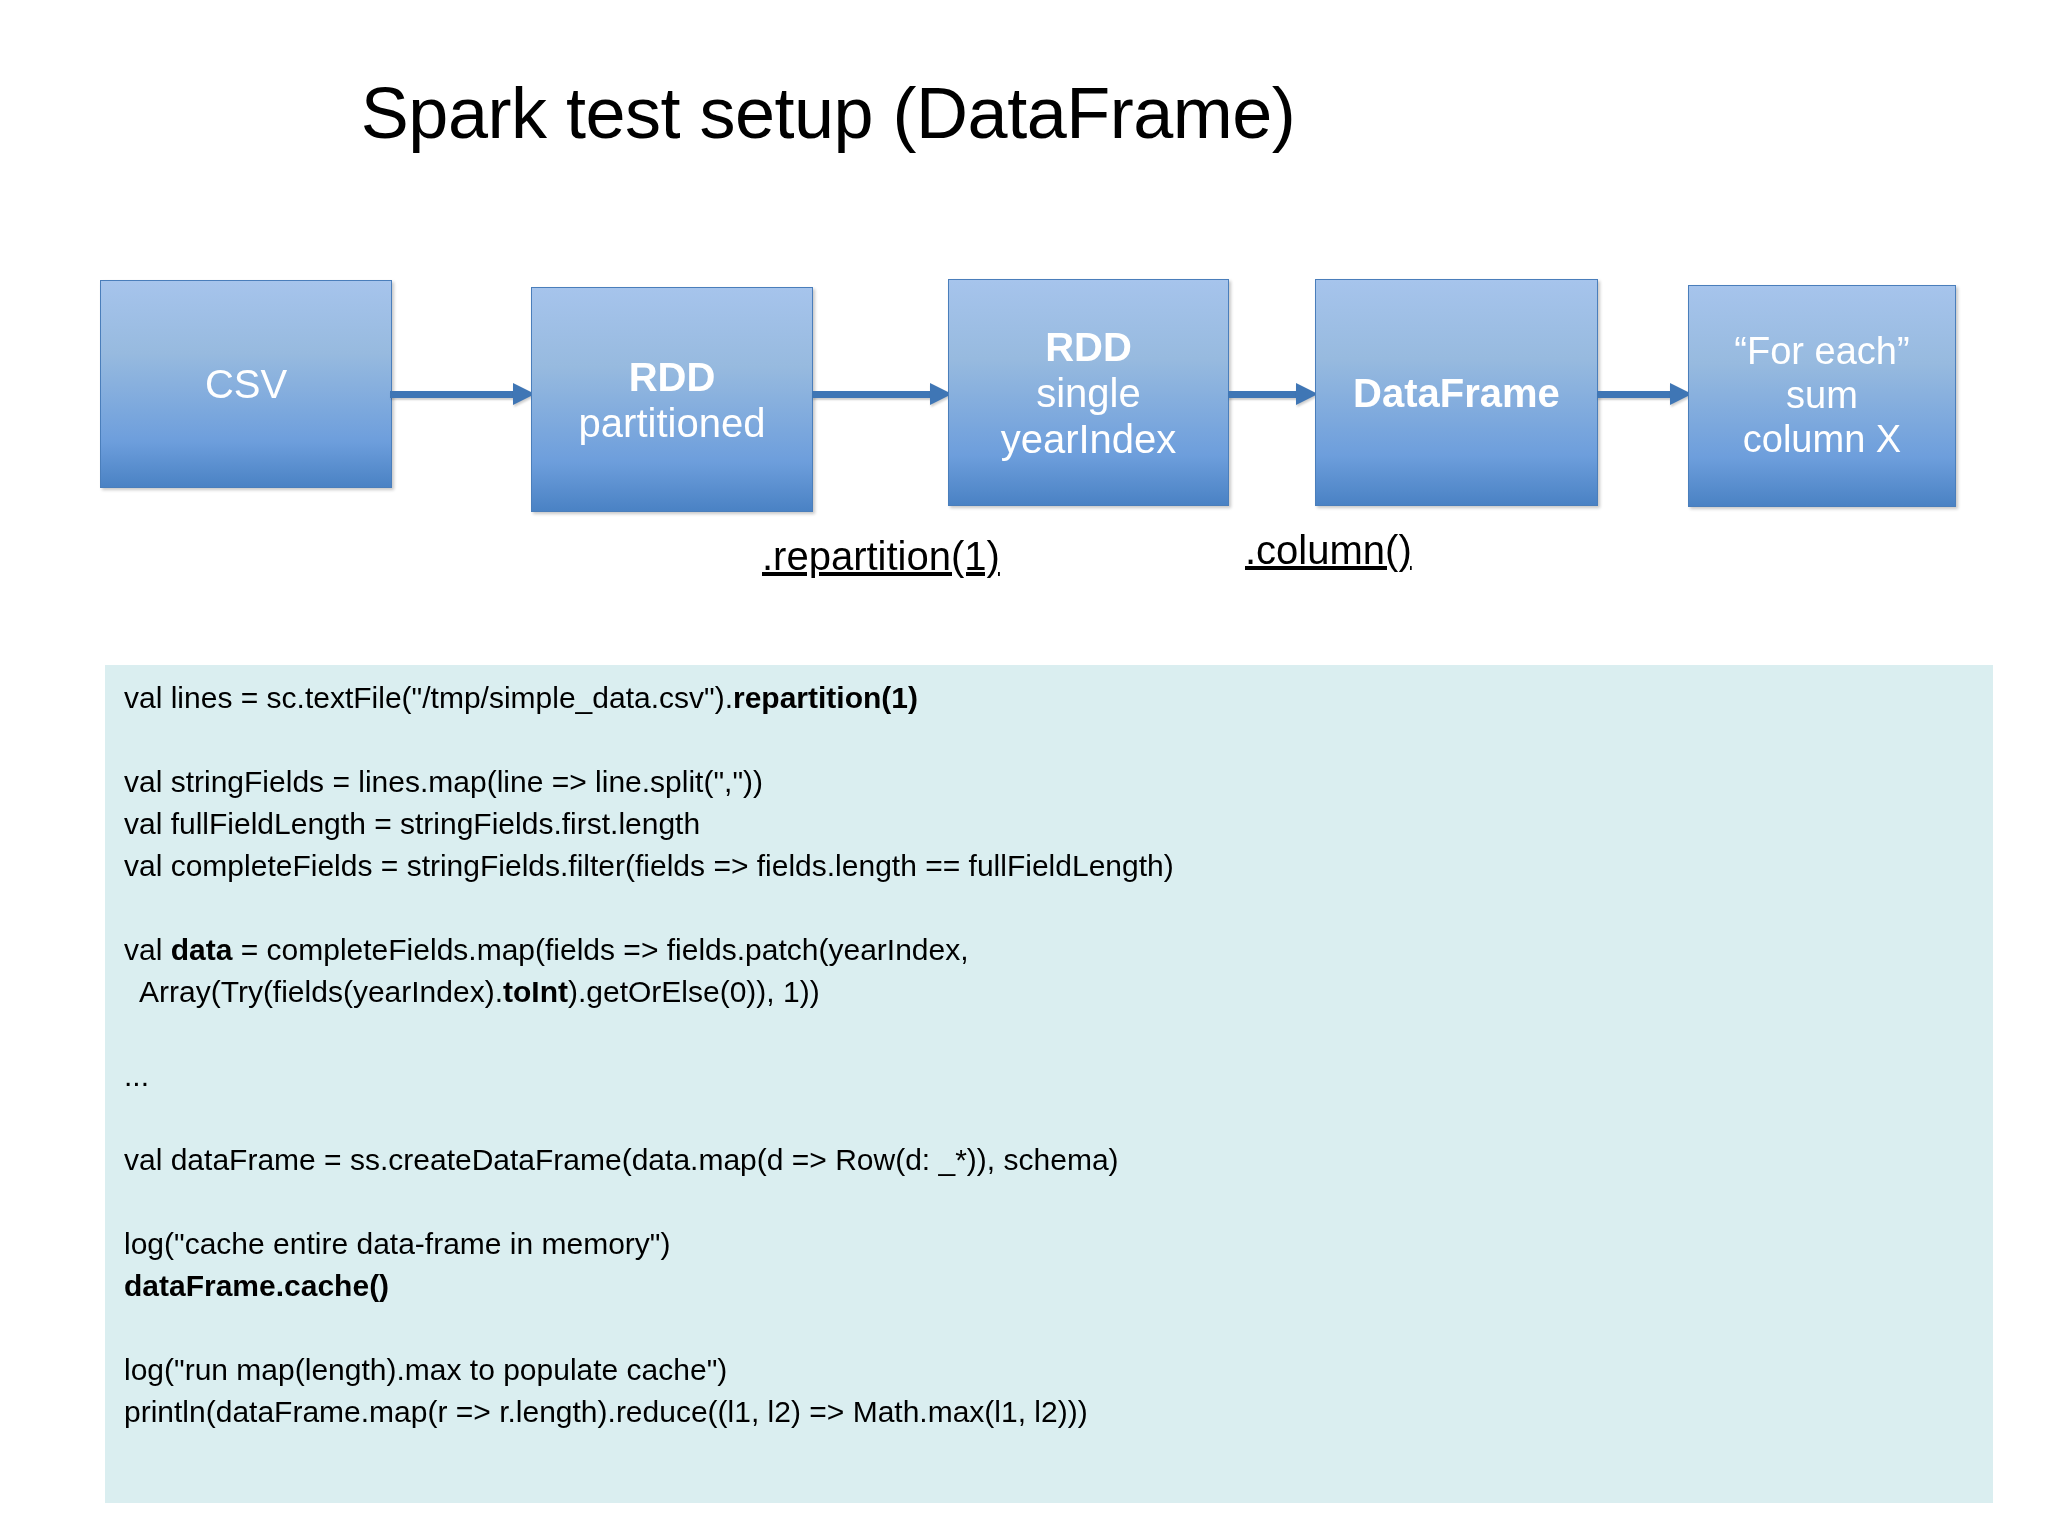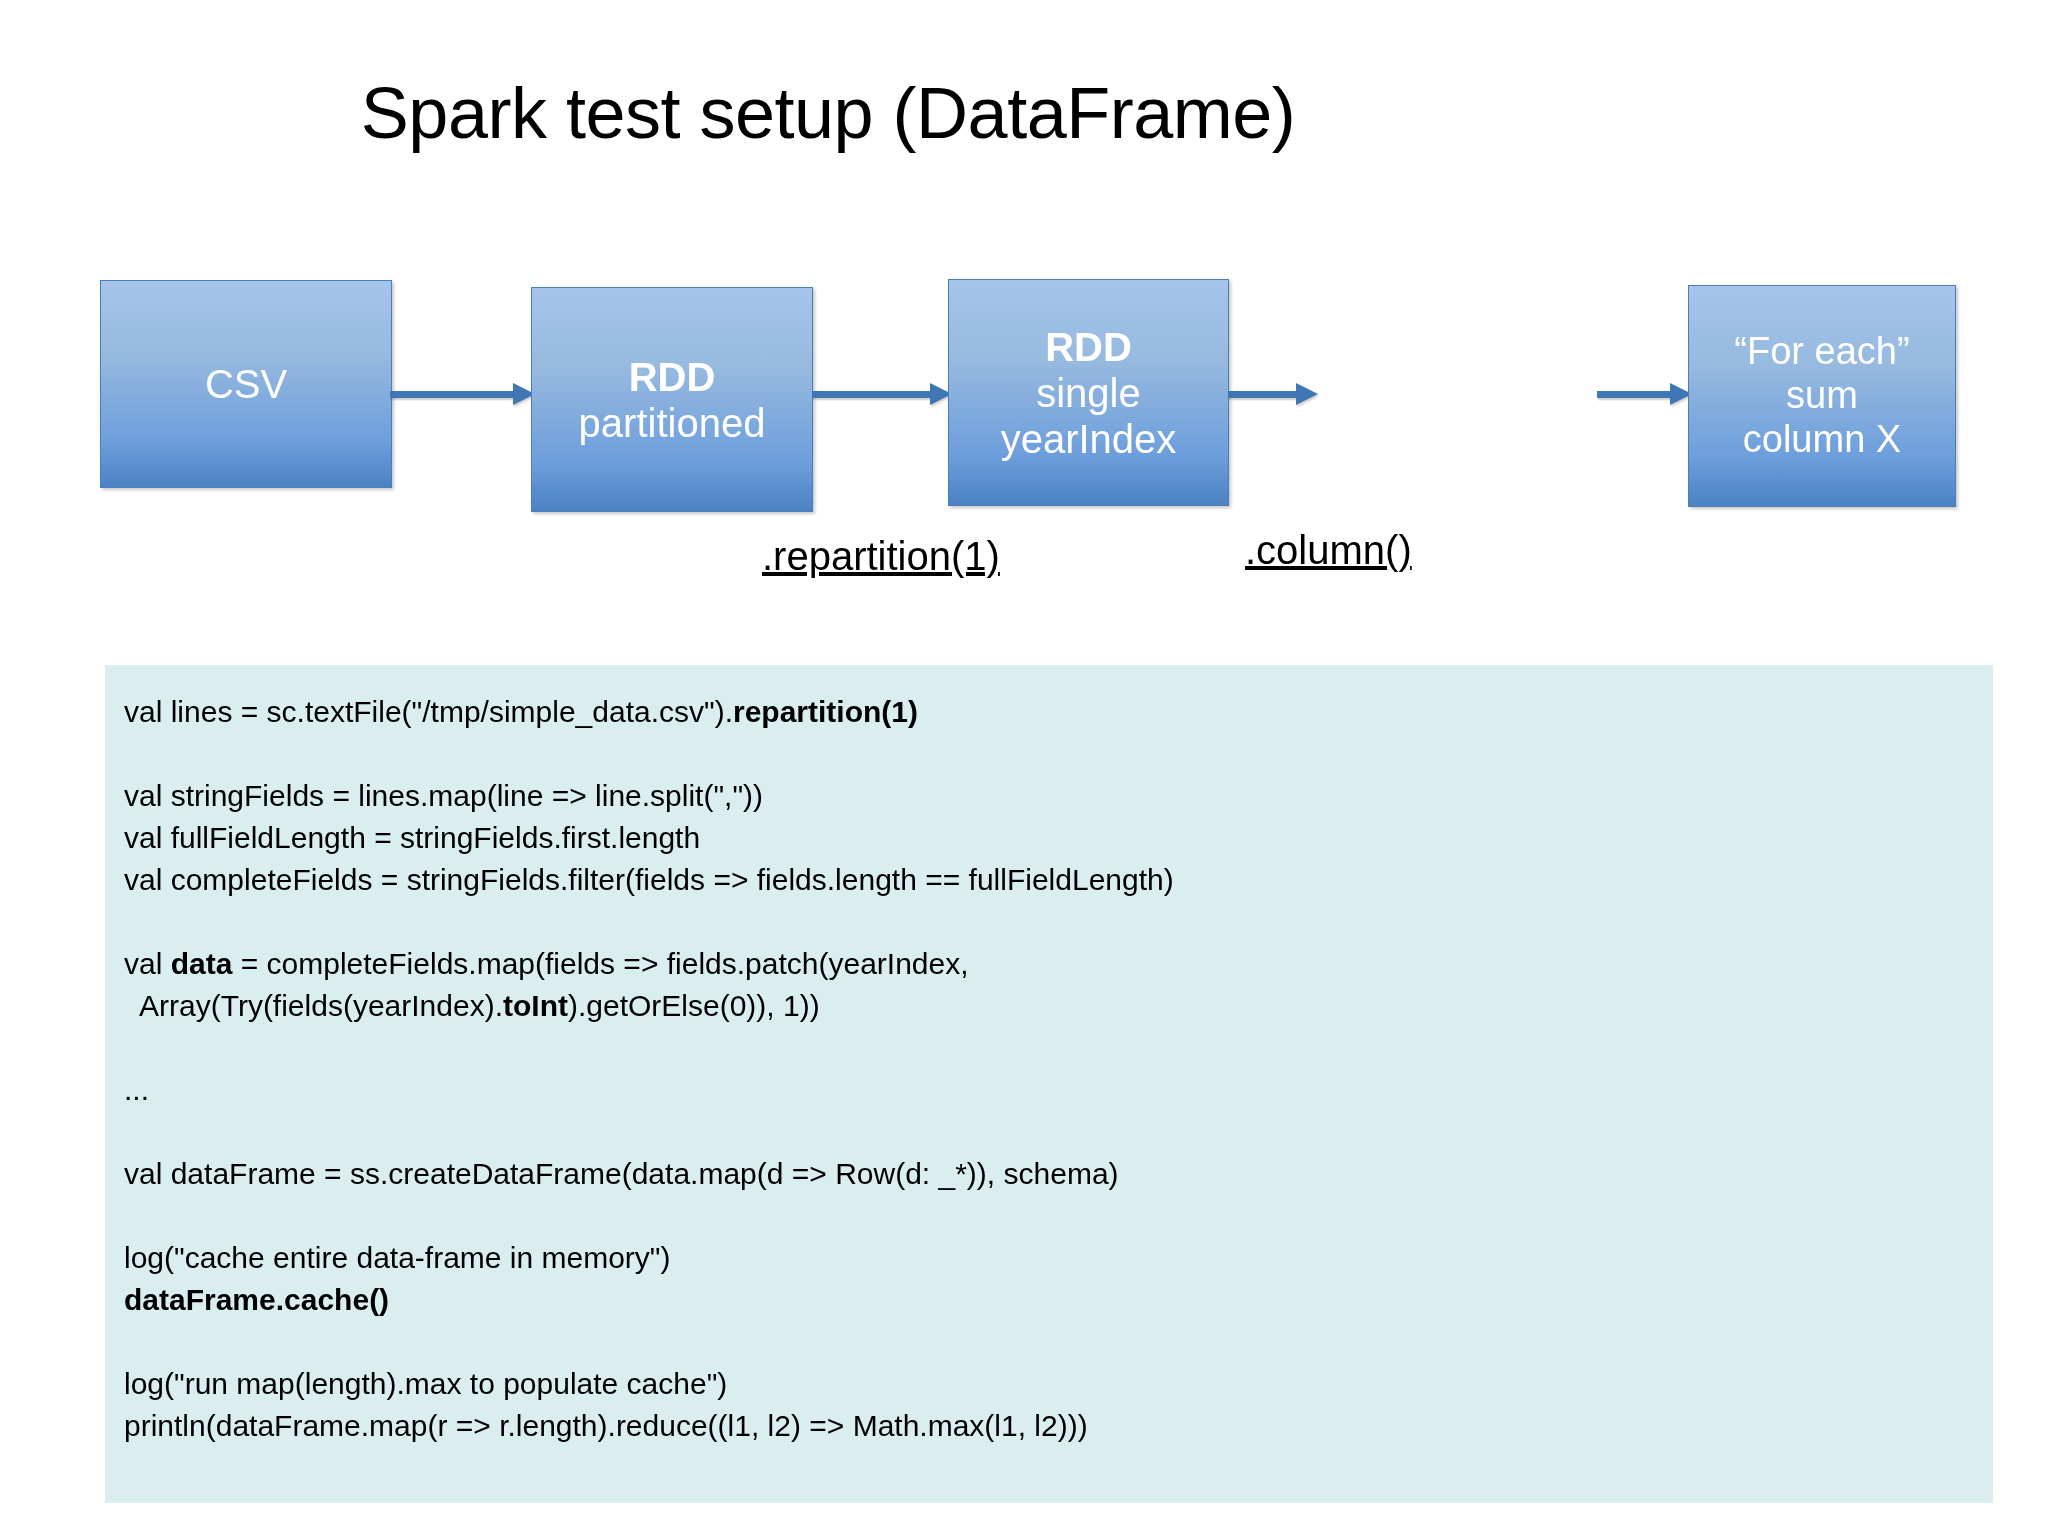--- a/index.html
+++ b/index.html
@@ -111,21 +111,21 @@
   #caption-cache       { left: 1245px; top: 528px; }
 
   
   #code-block {
     position: absolute;
     left: 105px;
     top: 665px;
     width: 1888px;
     height: 838px;
     background: #daeef0;
-    padding: 26px 0 0 19px;
+    padding: 12px 0 0 19px;
     box-sizing: border-box;
   }
   #code-lines {
     font-family: "Liberation Sans", sans-serif;
     font-size: 30px;
     line-height: 42px;
     color: #000000;
     white-space: pre;
   }
   .code-line { display: block; min-height: 42px; white-space: pre; }
@@ -162,20 +162,23 @@
     <span class="line bold">RDD</span>
     <span class="line">single</span>
     <span class="line">yearIndex</span>
   </div>
 
   <div class="flow-arrow" id="arrow-3">
     <span class="shaft" style="background: rgb(63, 118, 181);"></span>
     <span class="head" style="border-left-color: rgb(63, 118, 181);"></span>
   </div>
 
+  <div class="flow-box" id="box-dataframe" style="border-color: rgb(74, 126, 187); color: rgb(255, 255, 255);">
+    <span class="line bold">DataFrame</span>
+  </div>
 
   <div class="flow-arrow" id="arrow-4">
     <span class="shaft" style="background: rgb(63, 118, 181);"></span>
     <span class="head" style="border-left-color: rgb(63, 118, 181);"></span>
   </div>
 
   <div class="flow-box" id="box-foreach" style="border-color: rgb(74, 126, 187); color: rgb(255, 255, 255);">
     <span class="line">“For each”</span>
     <span class="line">sum</span>
     <span class="line">column X</span>

